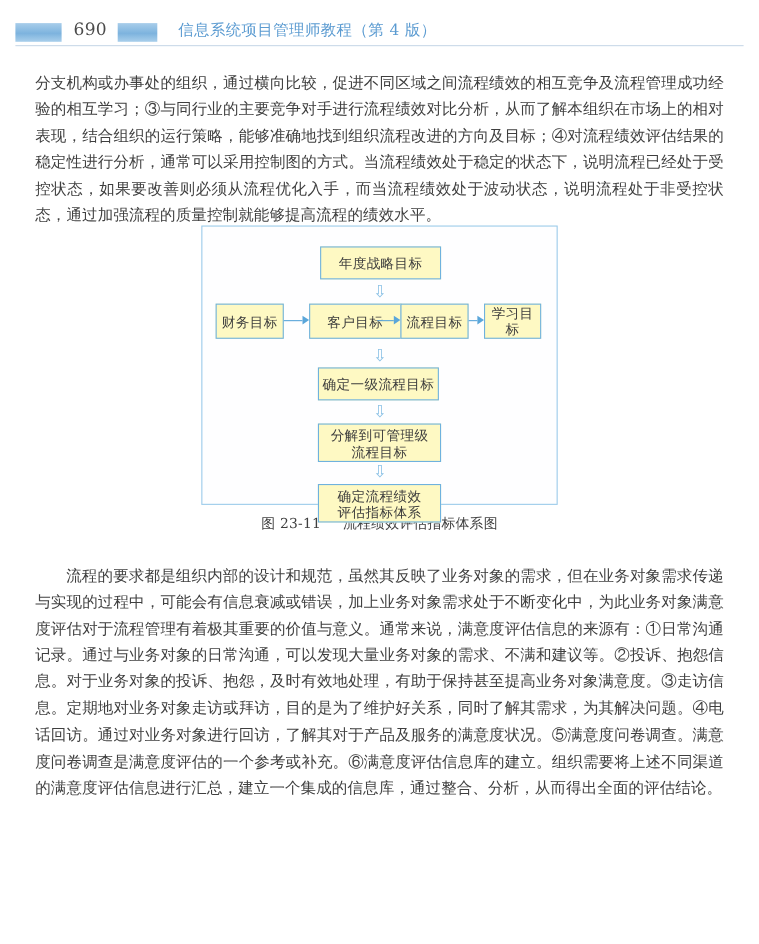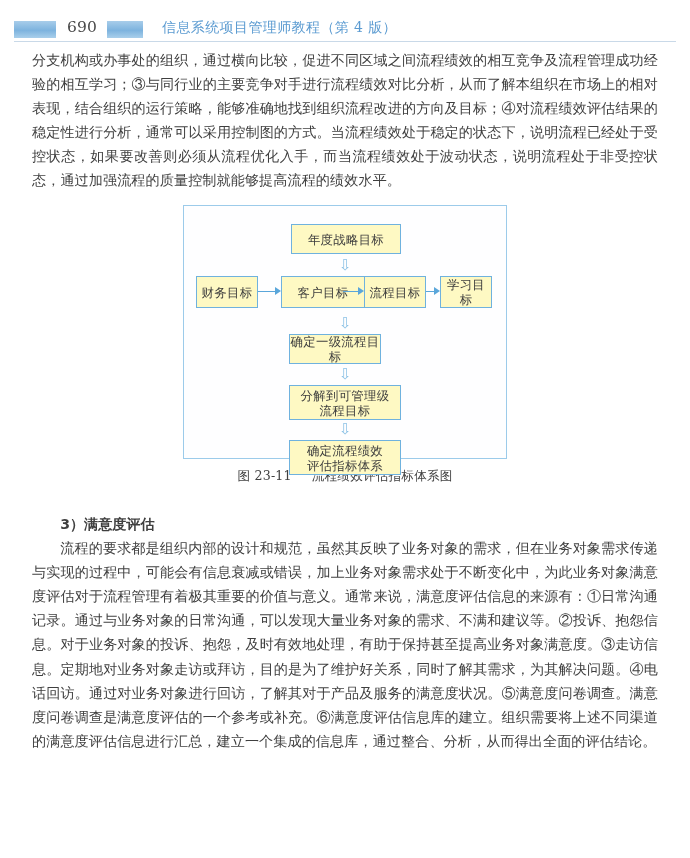--- a/index.html
+++ b/index.html
@@ -57,21 +57,21 @@
     top: 41px;
     width: 662px;
     height: 1px;
     background: #c9d9e8;
   }
 
   
   .body-col {
     position: absolute;
     left: 32px;
-    top: 48px;
+    top: 64px;
     width: 626px;
   }
   p.para {
     margin: 0;
     font-size: 14.1px;
     line-height: 24.1px;
     text-align: justify;
     text-justify: inter-ideograph;
     letter-spacing: 0.1px;
     color: #3f3f3f;
@@ -178,34 +178,33 @@
     <div class="h-head" style="left:91px; top:81px;"></div>
 
     <div class="h-line" style="left:159px; top:85px; width:15px;"></div>
     <div class="h-head" style="left:174px; top:81px;"></div>
 
     <div class="h-line" style="left:242px; top:85px; width:8px;"></div>
     <div class="h-head" style="left:250px; top:81px;"></div>
 
     <div class="v-arrow" style="left:155px; top:110px;">⇩</div>
 
-    <div class="node" style="left:105px; top:128px; width:92px; height:30px;">确定一级流程目标</div>
+    <div class="node" style="left:105px; top:128px; width:110px; height:30px;">确定一级流程目标</div>
 
     <div class="v-arrow" style="left:155px; top:161px;">⇩</div>
 
     <div class="node" style="left:105px; top:179px; width:112px; height:35px;">分解到可管理级
 流程目标</div>
 
     <div class="v-arrow" style="left:155px; top:216px;">⇩</div>
 
     <div class="node" style="left:105px; top:234px; width:112px; height:35px;">确定流程绩效
 评估指标体系</div>
   </div>
 
   <p class="fig-caption">
     <span>图 23-11</span><span class="cap-gap"></span><span>流程绩效评估指标体系图</span>
   </p>
 </div>
 
 <div class="body-col" style="top:512px;">
-  <p class="subhead">3）满意度评估</p>
   <p class="para indent">流程的要求都是组织内部的设计和规范，虽然其反映了业务对象的需求，但在业务对象需求传递与实现的过程中，可能会有信息衰减或错误，加上业务对象需求处于不断变化中，为此业务对象满意度评估对于流程管理有着极其重要的价值与意义。通常来说，满意度评估信息的来源有：①日常沟通记录。通过与业务对象的日常沟通，可以发现大量业务对象的需求、不满和建议等。②投诉、抱怨信息。对于业务对象的投诉、抱怨，及时有效地处理，有助于保持甚至提高业务对象满意度。③走访信息。定期地对业务对象走访或拜访，目的是为了维护好关系，同时了解其需求，为其解决问题。④电话回访。通过对业务对象进行回访，了解其对于产品及服务的满意度状况。⑤满意度问卷调查。满意度问卷调查是满意度评估的一个参考或补充。⑥满意度评估信息库的建立。组织需要将上述不同渠道的满意度评估信息进行汇总，建立一个集成的信息库，通过整合、分析，从而得出全面的评估结论。</p>
 </div>
 
 </body></html>

